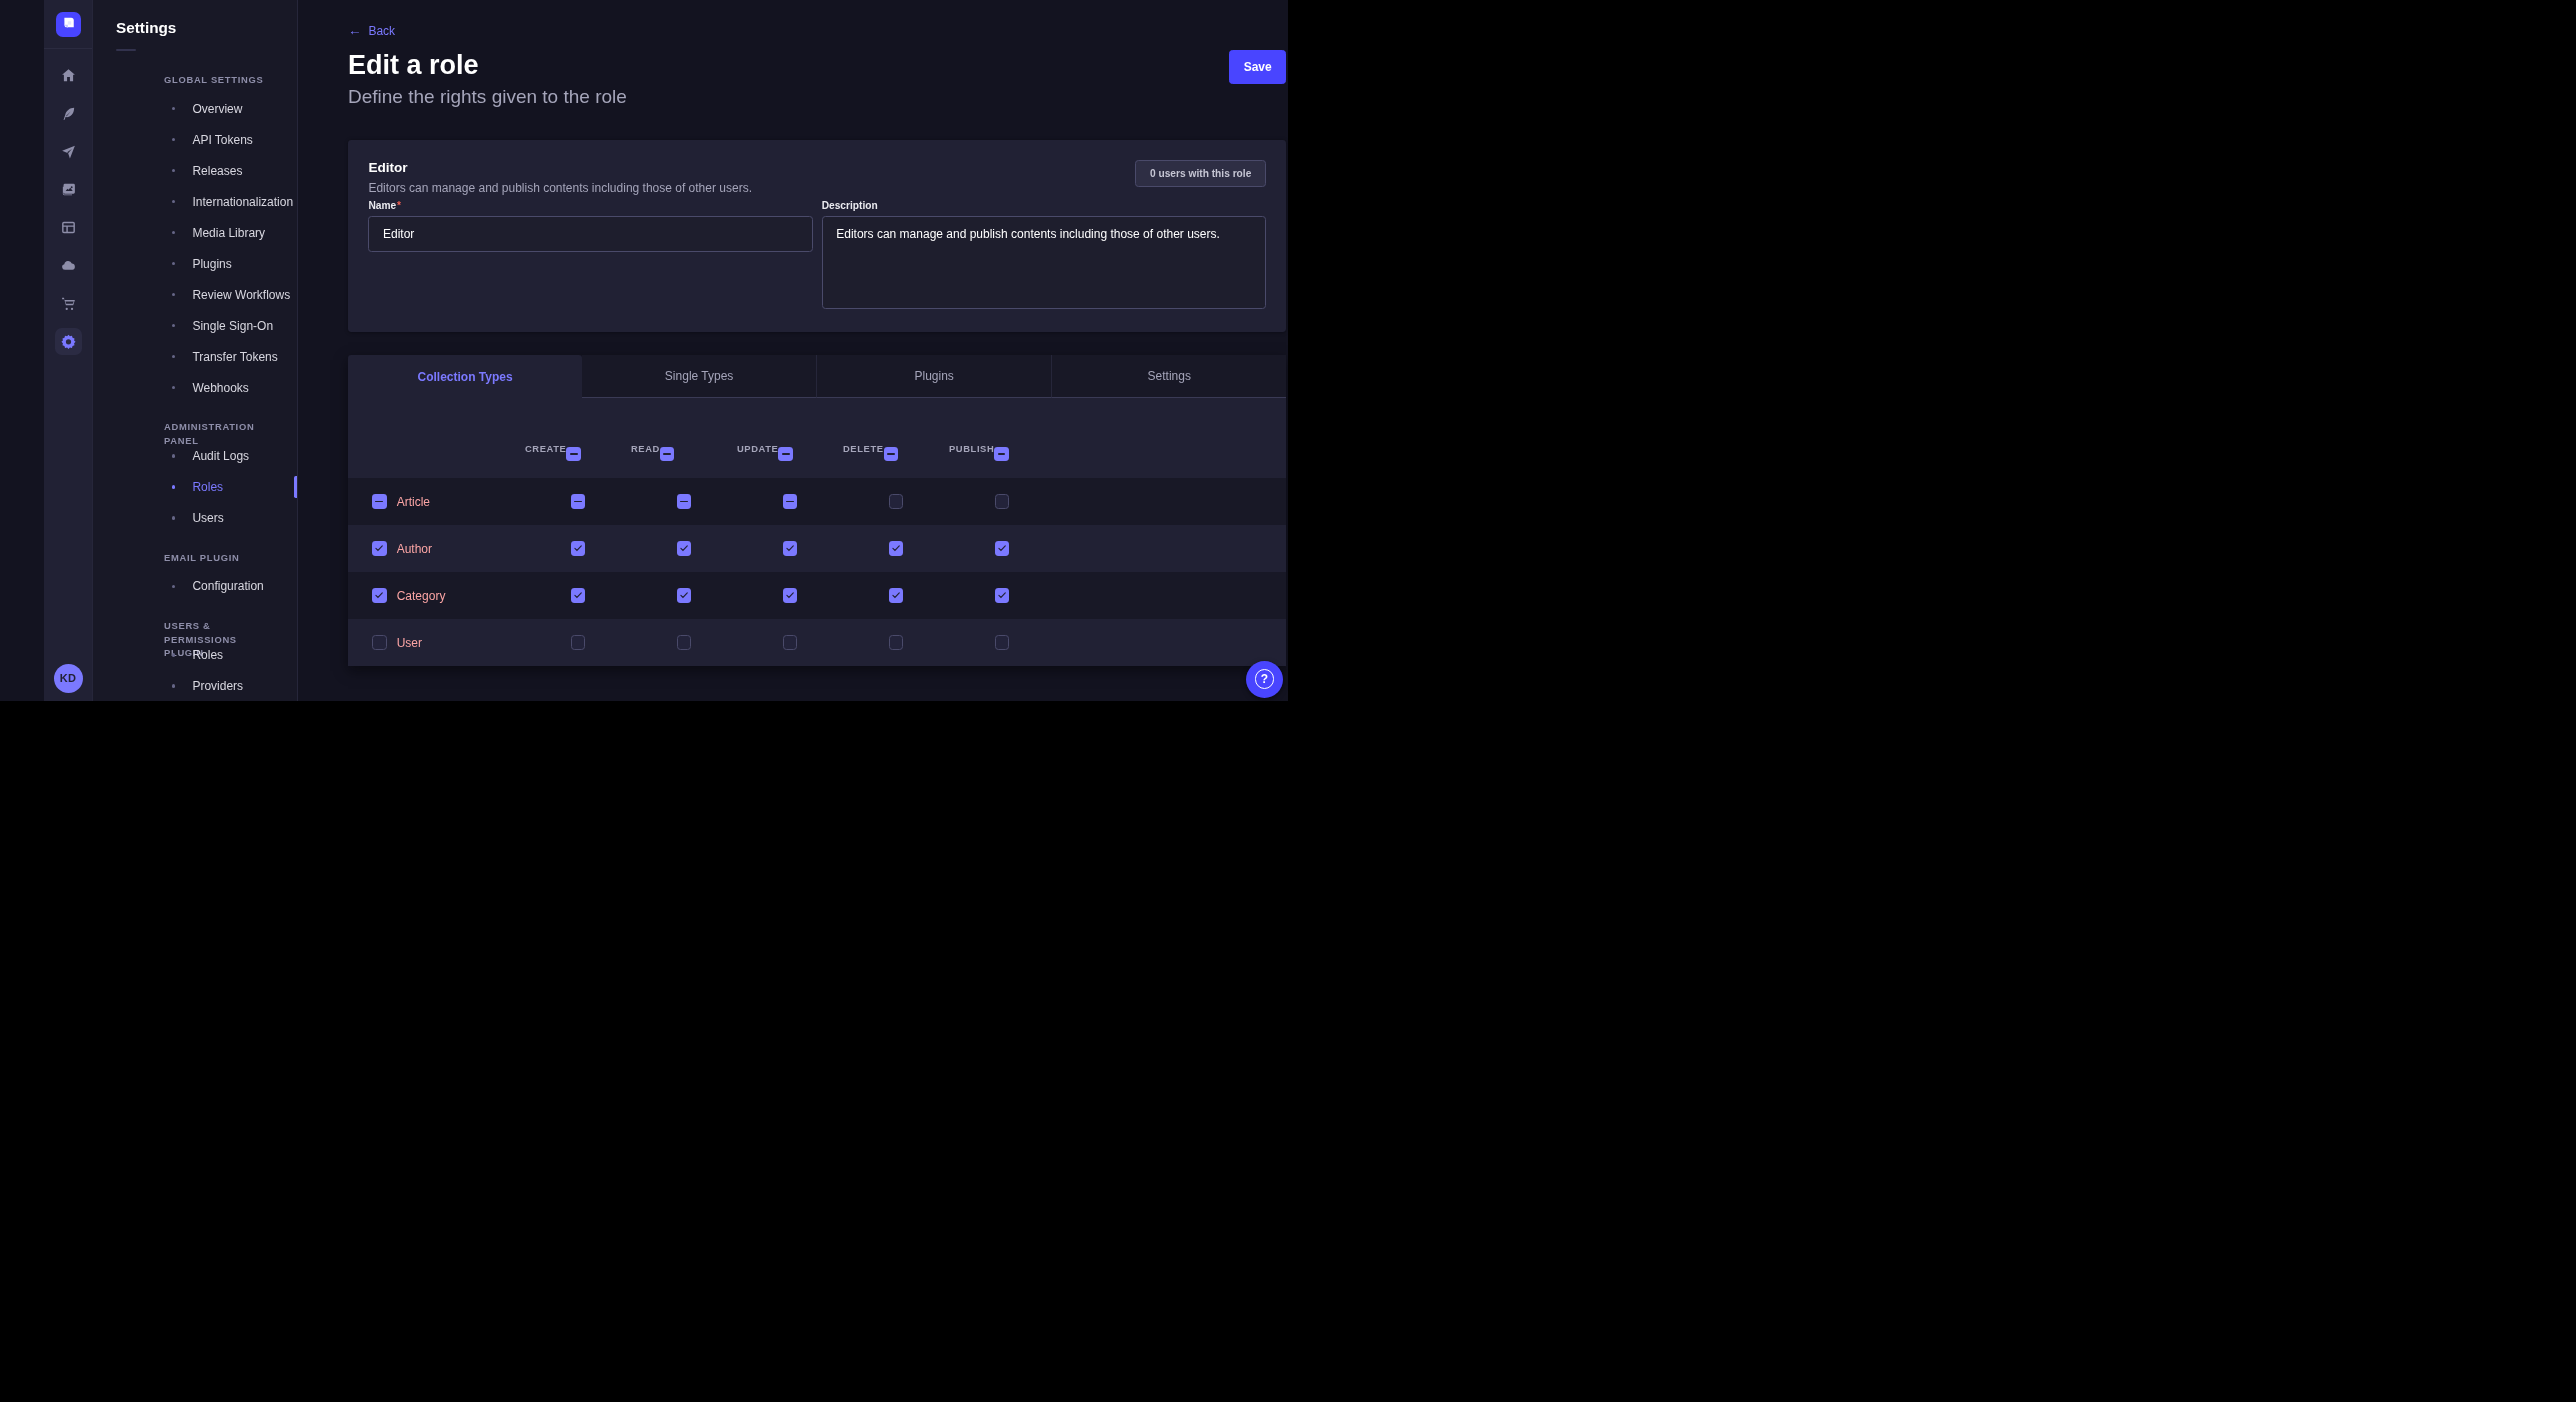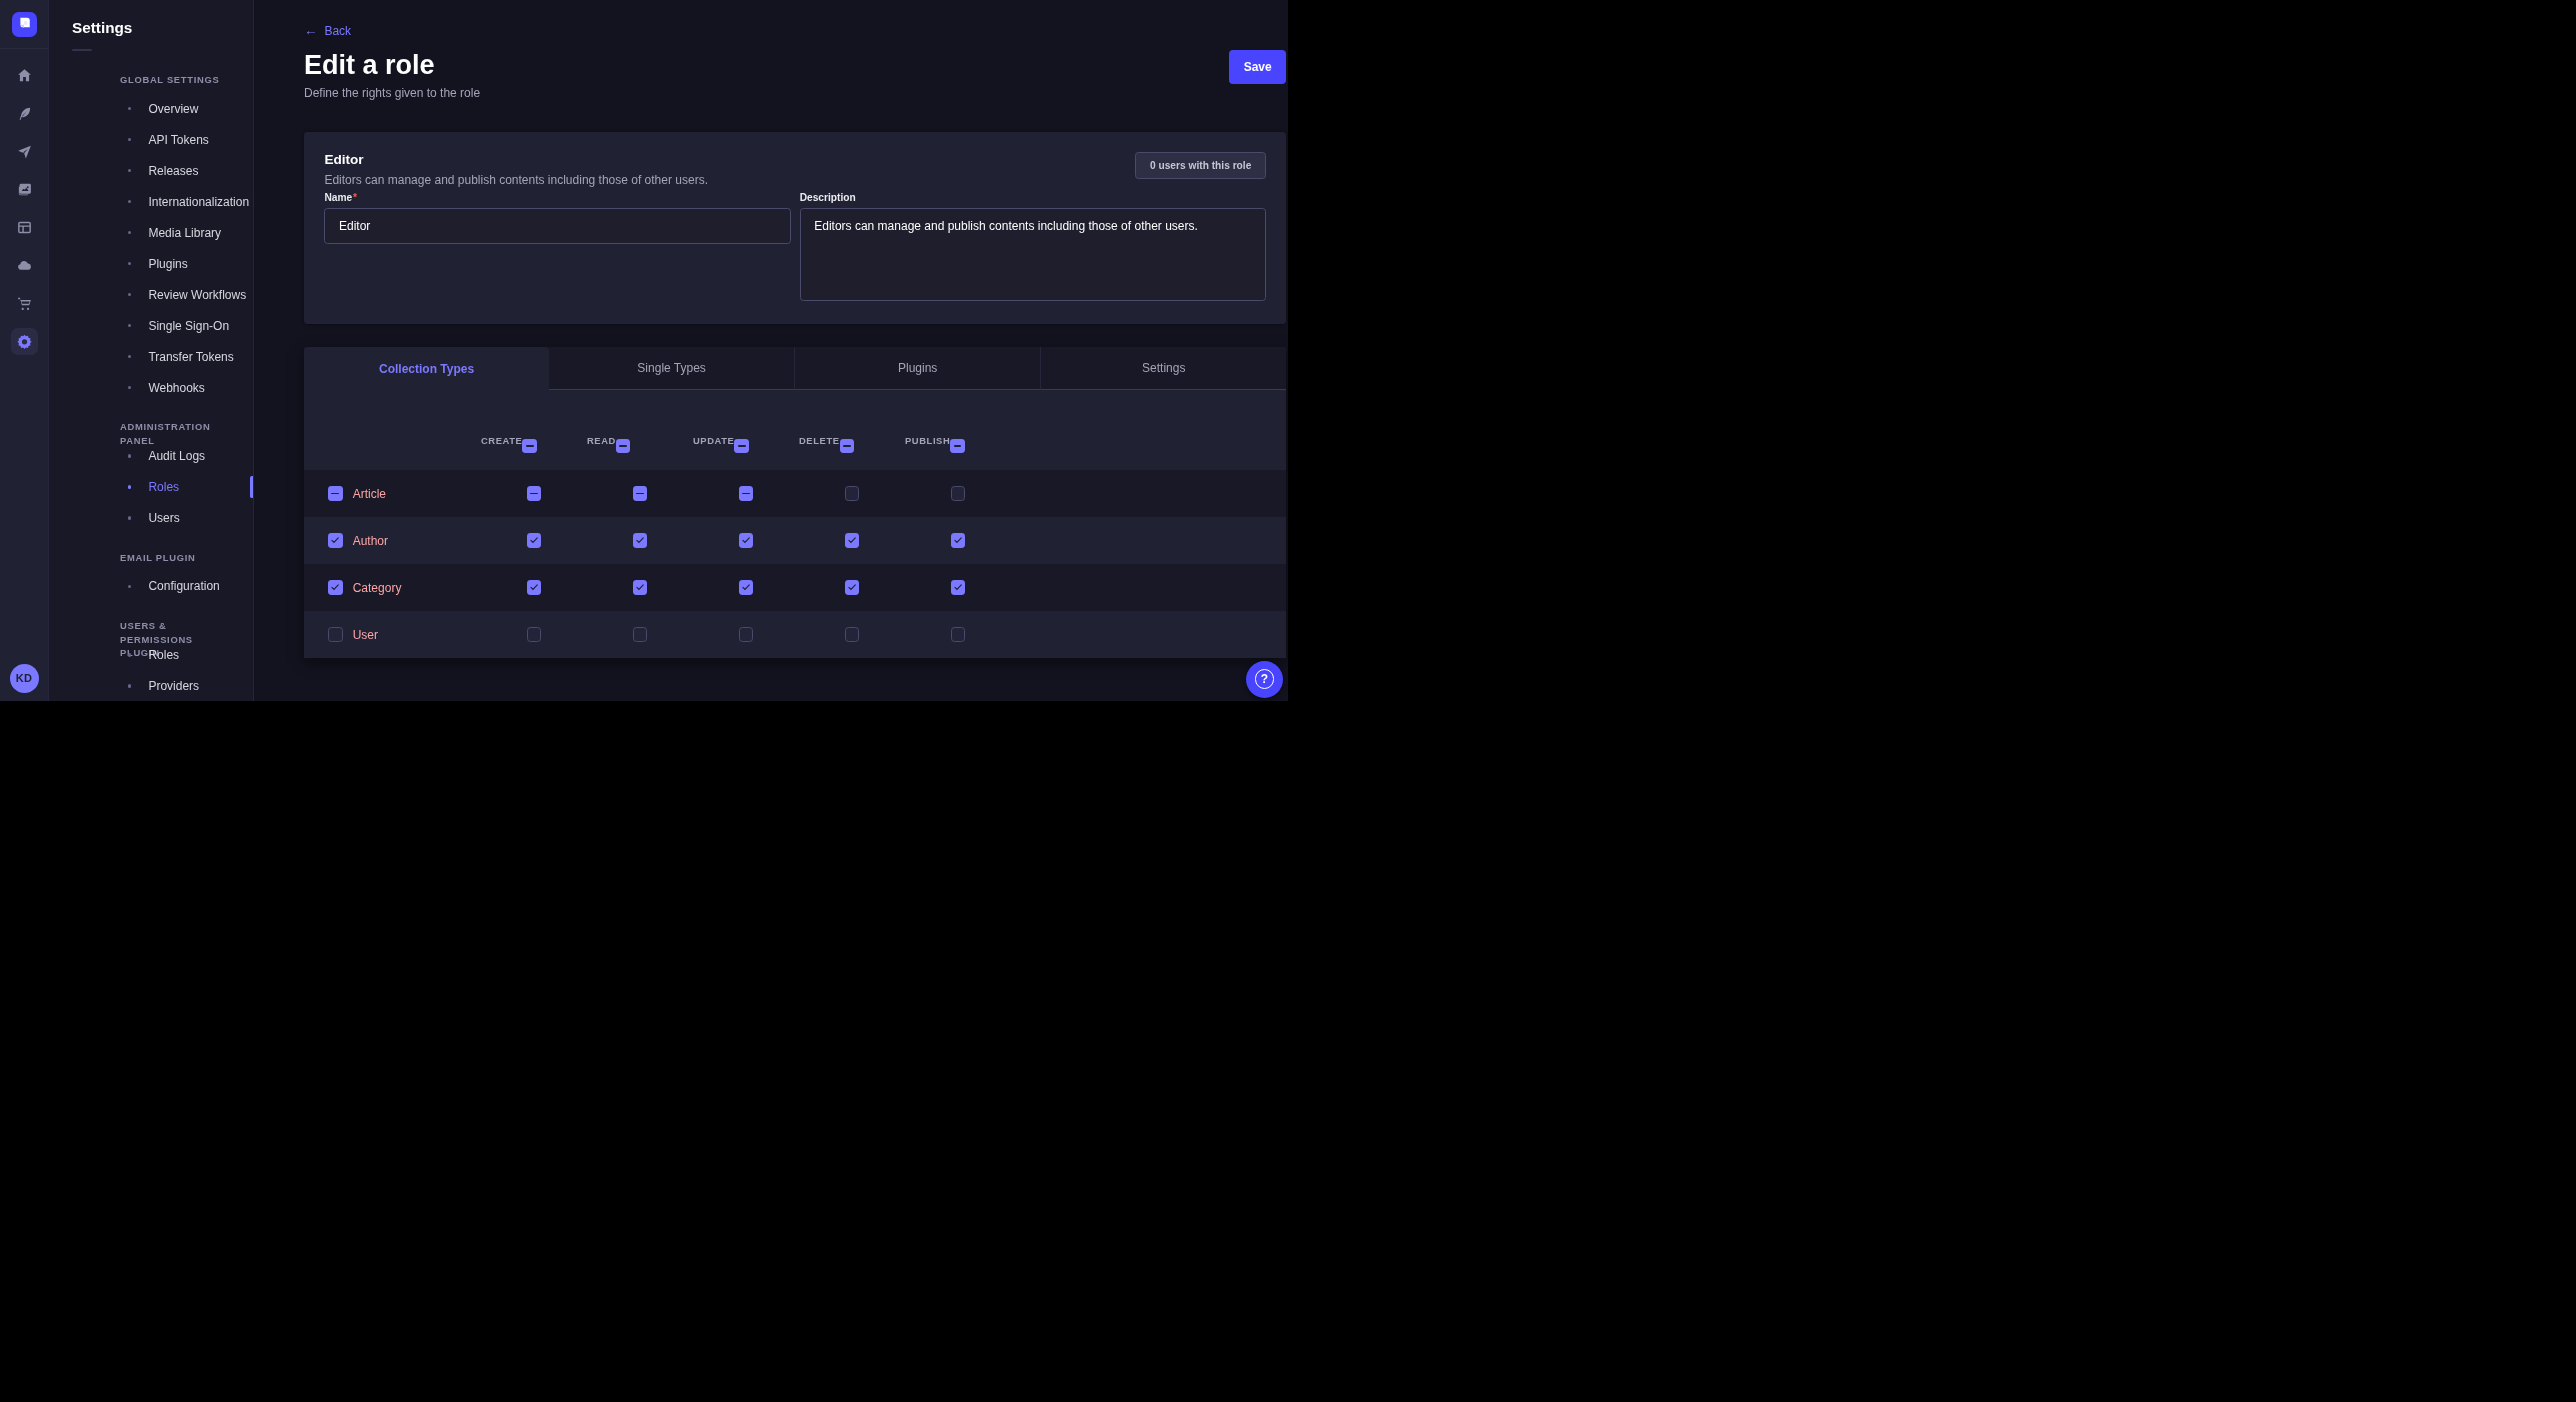--- a/index.html
+++ b/index.html
@@ -1,21 +1,21 @@
 <!DOCTYPE html>
 <html style="font-size:13.6px"><head>
 <meta charset="utf-8">
 <style>
   * { margin:0; padding:0; box-sizing:border-box; }
   html,body { background:#000; }
   body { font-family:"Liberation Sans", sans-serif; }
   .app{ position:relative; width:1288px; height:701px; background:#131320; display:flex; overflow:hidden; }
 
   
-  .rail{ width:49px; background:#212134; border-right:0.9px solid #26263a; display:flex; flex-direction:column; align-items:center; flex-shrink:0; }
+  .rail{ width:49px; background:#212134; border-right:0.9px solid #26263a; display:flex; flex-direction:column; align-items:center; flex-shrink:0;margin-left:44px; }
   .rail-logo-cell{ width:100%; height:49px; display:flex; align-items:center; justify-content:center; border-bottom:0.9px solid #2b2b40; }
   .rail-logo{ width:25px; height:25px; border-radius:6.8px; background:#4945ff; display:flex; align-items:center; justify-content:center; }
   .rail-icons{ display:flex; flex-direction:column; gap:11px; padding-top:12.8px; }
   .rail-btn{ width:27px; height:27px; border-radius:6.8px; display:flex; align-items:center; justify-content:center; color:#8e8ea9; background:transparent; border:none; cursor:pointer; }
   .rail-btn.active{ background:#2b2b43; color:#7b79ff; }
   .rail-btn svg{ display:block; }
   .rail-avatar{ margin-top:auto; margin-bottom:8.5px; width:29px; height:29px; border-radius:50%; background:#7b79ff; color:#212134; font-size:11px; font-weight:bold; display:flex; align-items:center; justify-content:center; letter-spacing:0.3px; }
 
   
   .subnav{ width:205px; background:#181826; border-right:0.9px solid #26263a; flex-shrink:0; padding-top:19px; overflow:hidden; }
@@ -28,21 +28,21 @@
   .nav-item.active{ color:#7b79ff; }
   .nav-item.active .bullet{ background:#7b79ff; }
   .nav-item.active .edge{ position:absolute; right:0; top:4.3px; width:2.6px; height:22px; background:#7b79ff; border-radius:1.7px 0 0 1.7px; }
 
   
   .main{ flex:1; position:relative; padding:23px 1.7px 0 50px; overflow:hidden; }
   .back-link{ display:inline-flex; align-items:center; gap:6.8px; color:#7b79ff; font-size:12px; text-decoration:none; cursor:pointer; }
   .back-arrow{ font-size:13.6px; line-height:12px; }
   .page-head{ display:flex; justify-content:space-between; align-items:flex-start; margin-top:12px; }
   .page-title{ font-size:27px; line-height:31px; font-weight:bold; color:#ffffff; }
-  .page-sub{ margin-top:5.1px; font-size:12px; color:#a5a5ba;text-align:right; }
+  .page-sub{ margin-top:5.1px; font-size:19px; color:#a5a5ba;text-align:right; }
   .save-btn{ background:#4945ff; color:#fff; border:0.9px solid #4945ff; border-radius:3.4px; padding:0 13.6px; height:34px; font-size:12px; font-weight:600; cursor:pointer; font-family:inherit; }
 
   
   .role-card{ margin-top:32px; background:#212134; border-radius:3.4px; box-shadow:0 0.9px 3.4px rgba(3,3,5,.35); padding:20.4px; }
   .card-top{ display:flex; justify-content:space-between; align-items:flex-start; }
   .role-name-h{ font-size:13.6px; font-weight:bold; color:#ffffff; }
   .role-desc-p{ margin-top:5.1px; font-size:12px; color:#a5a5ba; }
   .users-badge{ background:#2e2e44; border:0.9px solid #4a4a6a; border-radius:3.4px; height:27px; padding:0 13.6px; display:flex; align-items:center; font-size:10.2px; font-weight:600; color:#c6c6d4; cursor:pointer; font-family:inherit; }
   .fields{ display:grid; grid-template-columns:1fr 1fr; column-gap:9px; margin-top:5px; }
   .field label{ display:block; font-size:10.2px; font-weight:bold; color:#eaeaef; margin-bottom:5.1px; }

